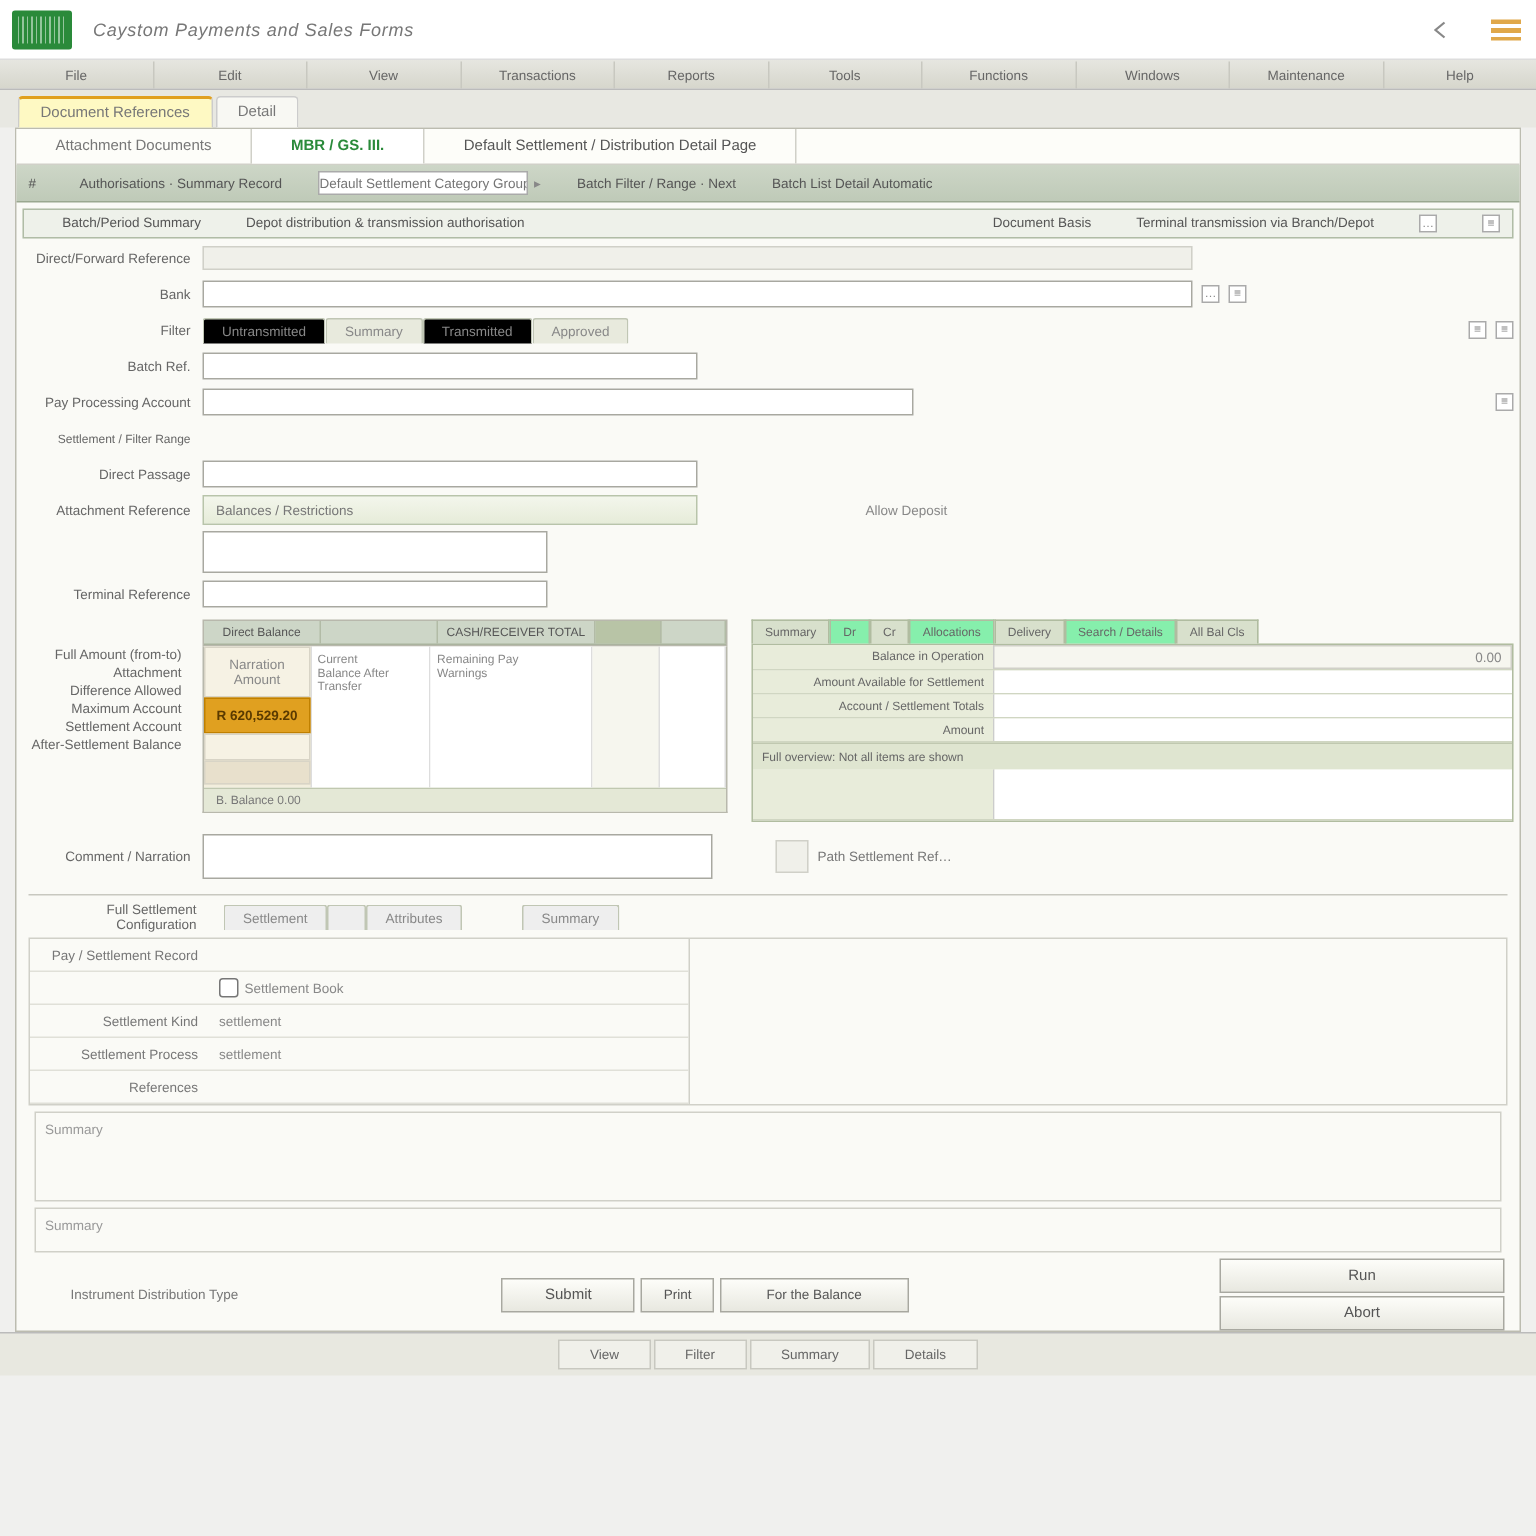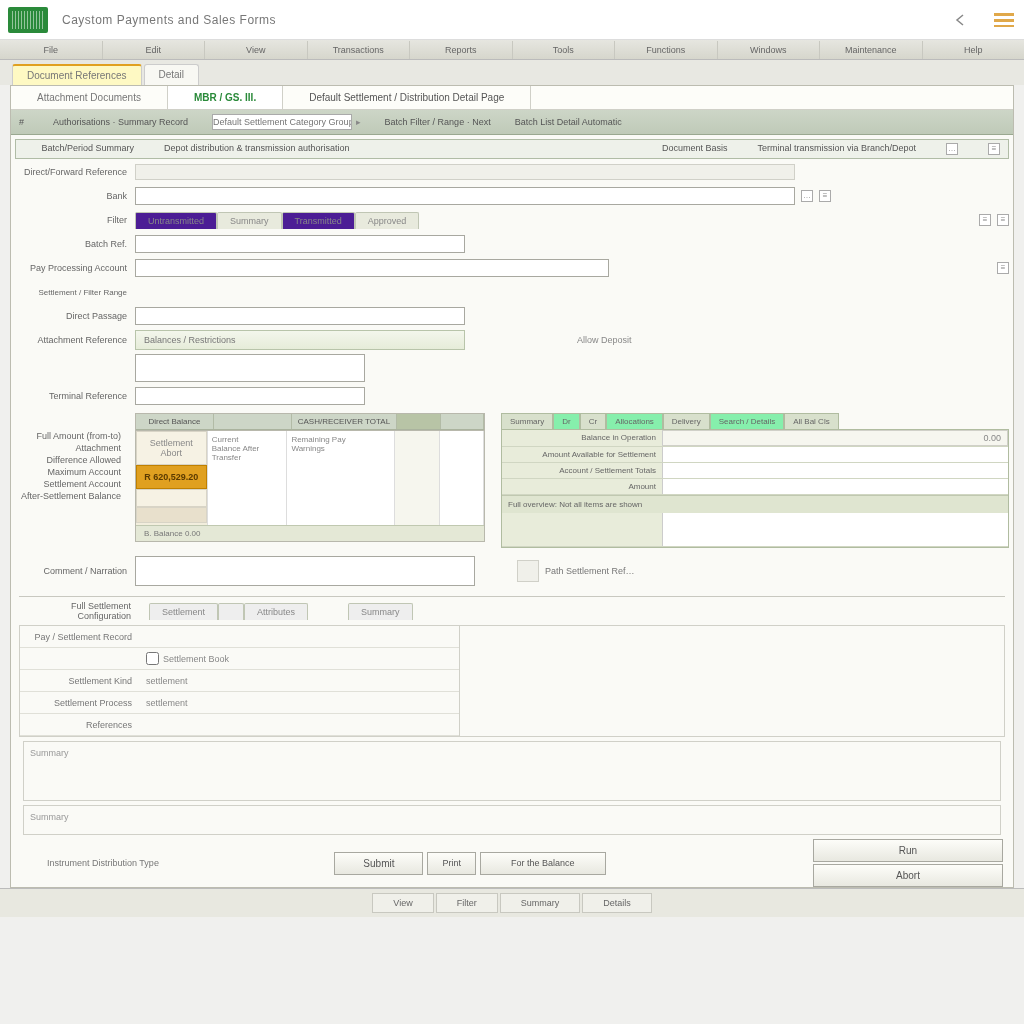--- a/index.html
+++ b/index.html
@@ -1,18 +1,18 @@
 <!DOCTYPE html>
 <html><head>
 <meta charset="utf-8">
 <style>
   * { box-sizing: border-box; margin: 0; padding: 0; font-family: Arial, sans-serif; }
   body { background: #f0f0ee; width: 1024px; height: 1024px; overflow: hidden; font-size: 10px; color: #555; }
 
-  .titlebar { height: 40px; background: #fff; display: flex; align-items: center; padding: 0 8px; border-bottom: 1px solid #ddd; }
+  .titlebar { height: 40px; background: #fff; display: flex; align-items: center; padding: 0 8px; border-bottom: 1px solid #ddd; font-style: italic; }
   .titlebar .logo { width: 40px; height: 26px; background: #2a8a3a; border-radius: 2px; margin-right: 14px; position: relative; }
   .titlebar .logo::after { content: ""; position: absolute; inset: 4px; background: repeating-linear-gradient(90deg,#fff,#fff 1px,#2a8a3a 1px,#2a8a3a 3px); opacity:.5;}
   .titlebar .title { color: #777; font-size: 12px; letter-spacing: .5px; }
   .titlebar .spacer { flex: 1; }
   .titlebar .tbicon { width: 24px; height: 16px; margin-left: 20px; display: flex; align-items: center; justify-content: center; color: #888; }
   .titlebar .hamburger { width: 20px; height: 14px; background: repeating-linear-gradient(180deg,#e0a84a,#e0a84a 3px,transparent 3px,transparent 6px); }
 
   .mainmenu { display: flex; background: linear-gradient(#e6e6e0,#d6d6cc); border-bottom: 1px solid #bbb; height: 20px; align-items:center; }
   .mainmenu .mitem { flex: 1; text-align: center; padding: 4px 0; color: #666; font-size: 9px; border-right: 1px solid #c8c8c0; white-space:nowrap; overflow:hidden; }
   .mainmenu .mitem:last-child { border-right: none; }
@@ -42,21 +42,21 @@
   .txt.sm { height:16px; }
   .readonly { background:#f0f0ea; border:1px solid #d0d0c8; height:16px; padding:2px 6px; font-size:9px; color:#888;}
   .picker { display:flex; gap:3px; }
   .picker span { width:12px;height:12px;background:#fff;border:1px solid #aaa;font-size:8px;text-align:center;line-height:10px;color:#888;}
 
   .subheader { background: linear-gradient(#dde4d5,#cfd8c7); border:1px solid #b0bca6; padding:3px 8px; font-size:9px; display:flex; gap:30px; color:#555;}
   .subheader.lt { background:#eef1ea; }
 
   .tabstrip { display:flex; }
   .tabstrip .tb { padding:3px 12px; background:#e8eadd; border:1px solid #c0c6b4; border-bottom:none; font-size:9px; color:#888; border-radius:2px 2px 0 0; }
-  .tabstrip .tb.beige { background:#4c1d95; }
+  .tabstrip .tb.beige { background:#000000; }
 
   .valuebox { border:1px solid #b8c4aa; background: linear-gradient(#f3f6ec,#e6ecd9); padding:4px 8px; font-size:9px; color:#777;}
   .amountcell { background:#e0a020; color:#5a3a00; font-weight:bold; padding:6px; text-align:center; border:1px solid #c08000; font-size:9px;}
   .amountcell.sub { background:#f6f2e4; color:#888; font-weight:normal; border:1px solid #d8d4c6;}
   .amountcell.sub2 { background:#e8e0cc; }
 
   .midgrid { display:flex; gap:16px; margin:6px 0 2px; }
   .leftblock { width:470px; }
   .rightblock { flex:1; }
 
@@ -269,21 +269,21 @@
             <div class="lbl" style="width:auto;">Full Amount (from-to)</div>
             <div class="lbl" style="width:auto;">Attachment</div>
             <div class="lbl" style="width:auto;">Difference Allowed</div>
             <div class="lbl" style="width:auto;">Maximum Account</div>
             <div class="lbl" style="width:auto;">Settlement Account</div>
             <div class="lbl" style="width:auto;">After-Settlement Balance</div>
           </div>
           <div class="smalltable" style="flex:1;border-top:none;">
             <div class="strow" style="height:94px;">
               <div class="sc" style="padding:0;">
-                <div class="amountcell sub">Settlement Abort</div>
+                <div class="amountcell sub">Narration Amount</div>
                 <div class="amountcell">R 620,529.20</div>
                 <div class="amountcell sub" style="height:18px;"></div>
                 <div class="amountcell sub sub2" style="height:16px;"></div>
               </div>
               <div class="sc">
                 <div>Current</div>
                   <div>Balance After</div>
                   <div>Transfer</div>
               </div>
               <div class="sc" style="flex:1.4">

